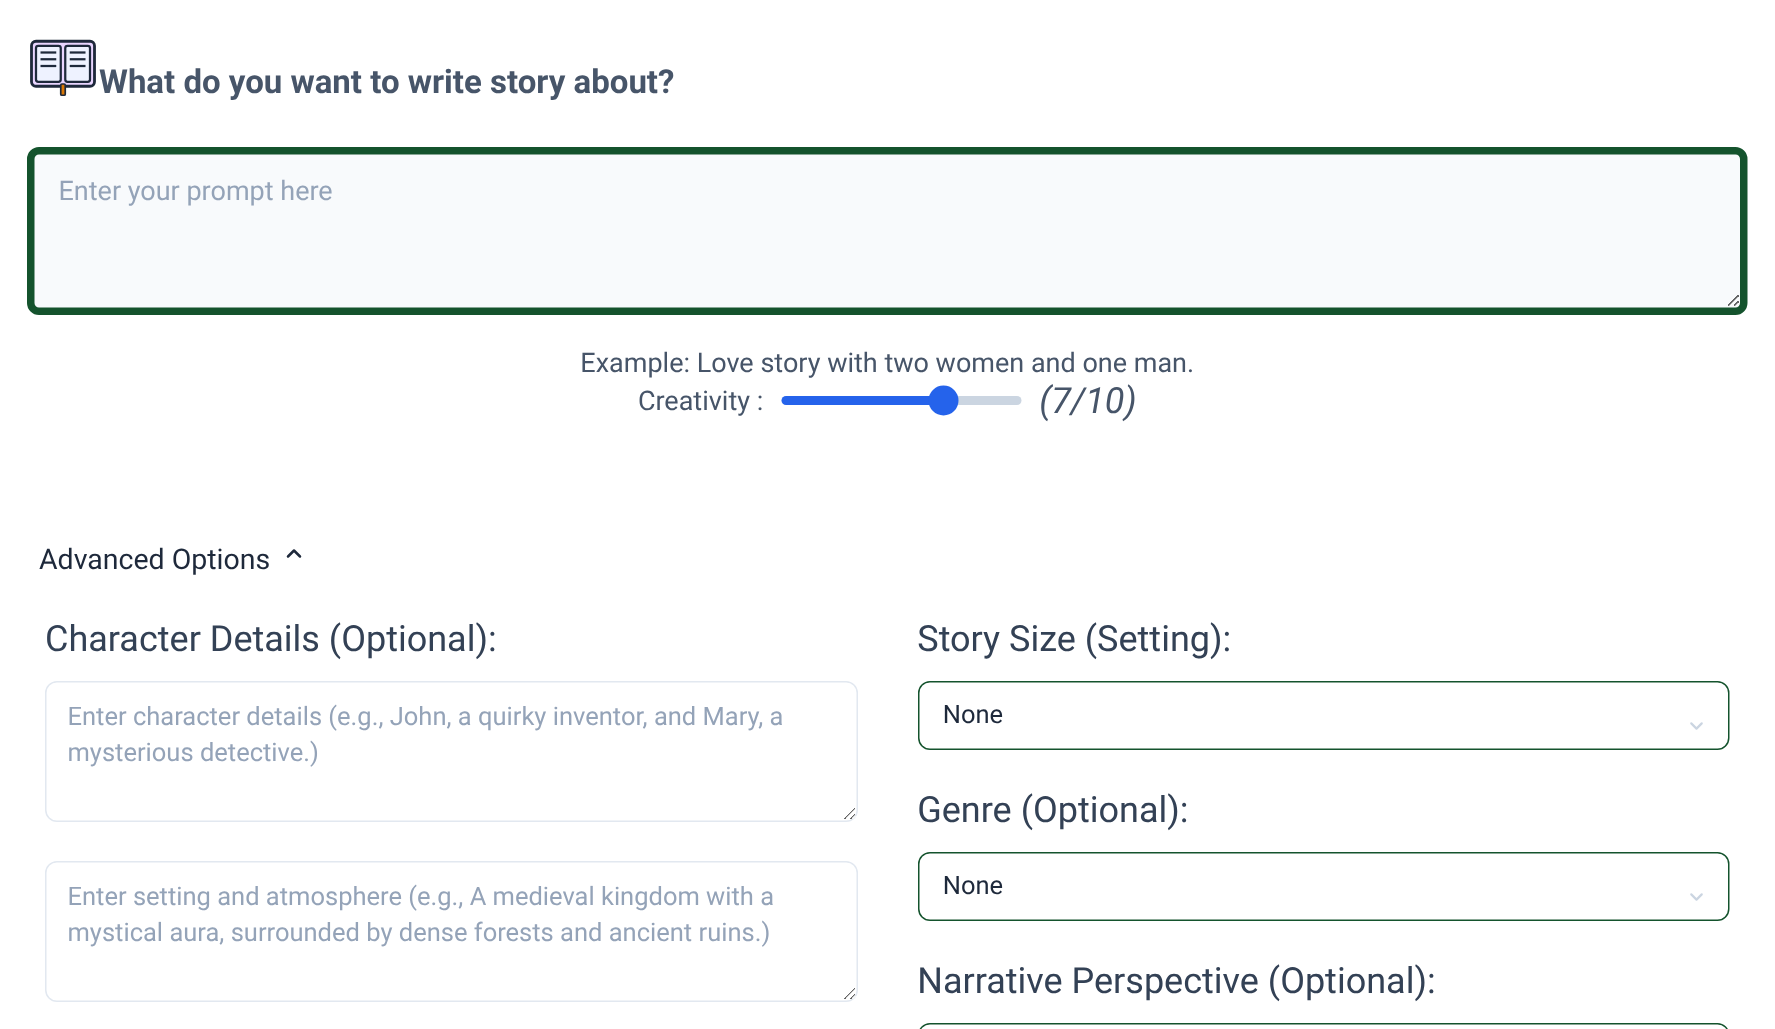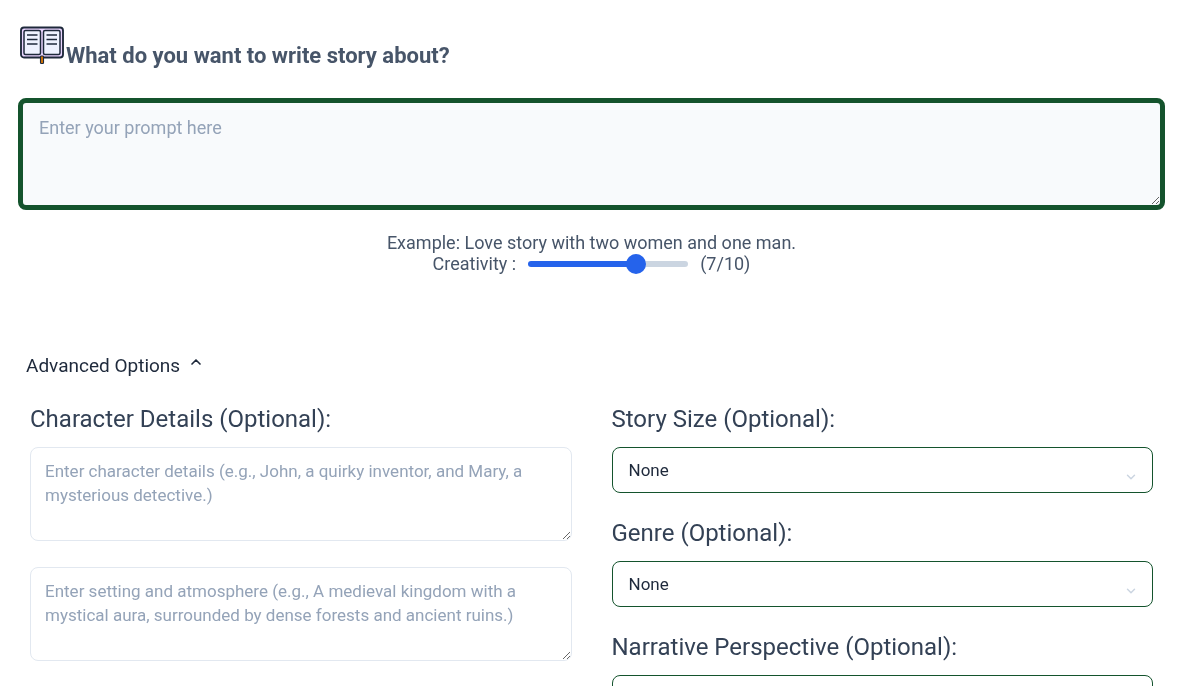--- a/index.html
+++ b/index.html
@@ -79,22 +79,23 @@
     }
     .slider::-moz-range-thumb {
       width: 20px;
       height: 20px;
       border-radius: 50%;
       background: #2563eb;
       border: none;
       cursor: pointer;
     }
     .creativity-value {
-      font-size: 18px;
-      color: #475569;
+      font-size: 24px;
+      color: #475569;
+      font-style: italic;
     }
     .advanced-header {
       display: flex;
       gap: 8px;
       margin-top: 80px;
       margin-left: 8px;
       cursor: pointer;
     }
     .advanced-label {
       font-size: 19px;
@@ -200,21 +201,21 @@
 
 <div class="advanced-grid">
   <div class="col">
     <div class="field-label">Character Details (Optional):</div>
     <textarea class="small-textarea" placeholder="Enter character details (e.g., John, a quirky inventor, and Mary, a mysterious detective.)" style=""></textarea>
 
     <textarea class="small-textarea" placeholder="Enter setting and atmosphere (e.g., A medieval kingdom with a mystical aura, surrounded by dense forests and ancient ruins.)" style=""></textarea>
   </div>
 
   <div class="col">
-    <div class="field-label">Story Size (Optional):</div>
+    <div class="field-label">Story Size (Setting):</div>
     <div class="select-box">
       <span>None</span>
       <span>
         <svg class="chev-down" viewBox="0 0 24 24" fill="none" stroke="currentColor" stroke-width="2.5" stroke-linecap="round" stroke-linejoin="round">
           <polyline points="6 9 12 15 18 9"></polyline>
         </svg>
       </span>
     </div>
 
     <div class="field-label">Genre (Optional):</div>

